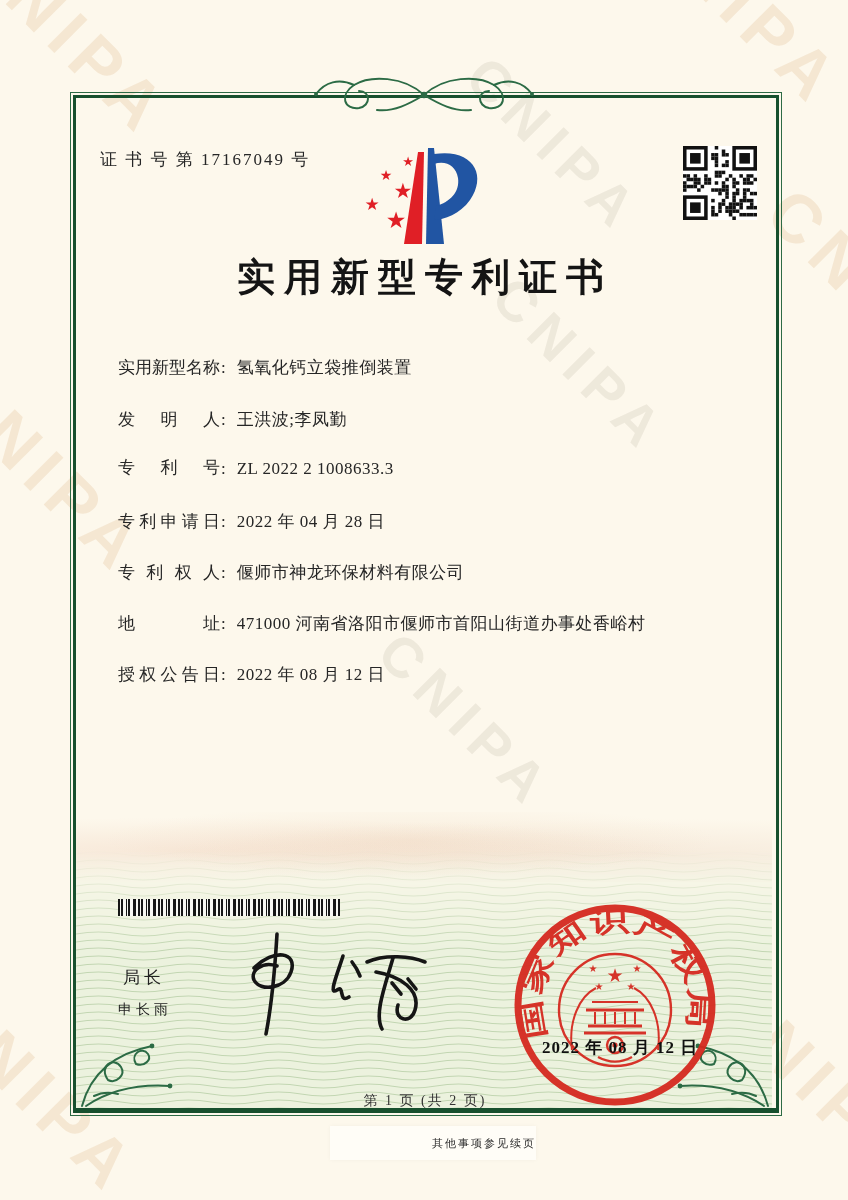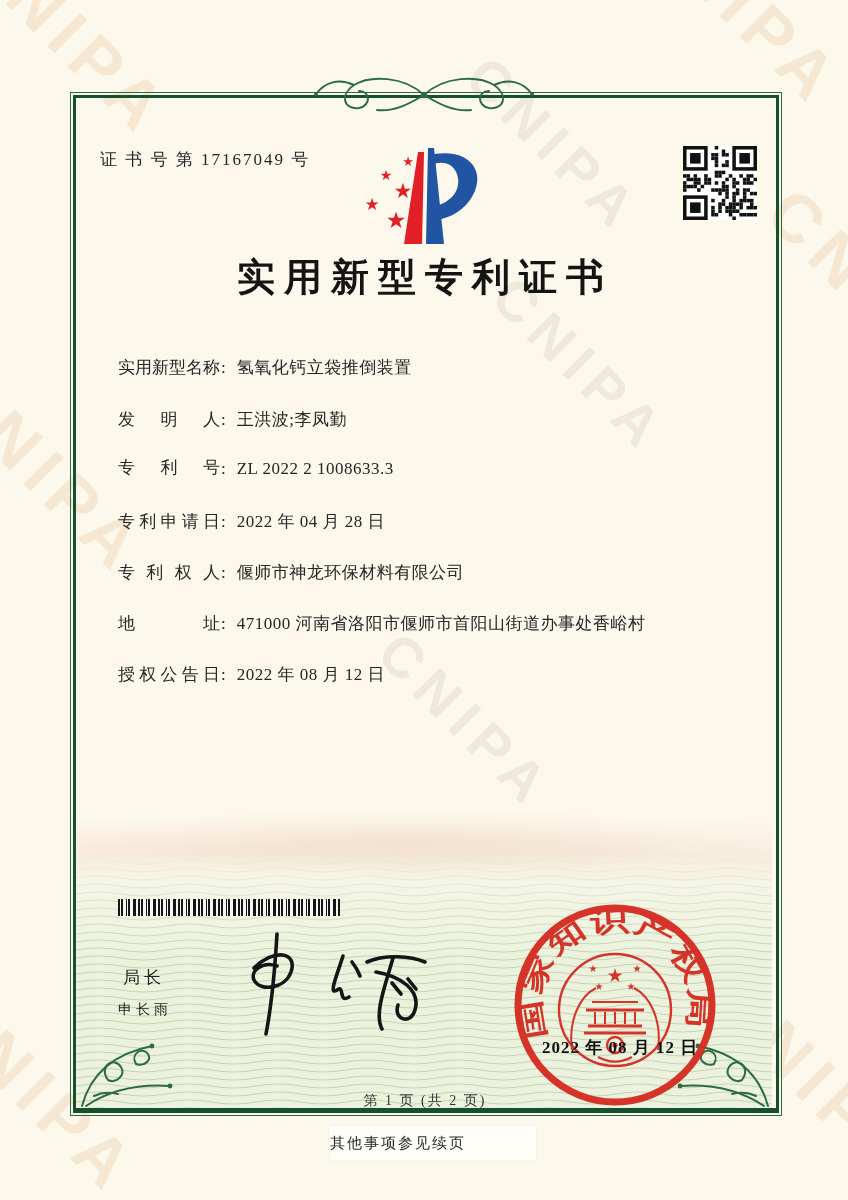--- a/index.html
+++ b/index.html
@@ -77,21 +77,21 @@
   .seal{position:absolute;left:508px;top:898px;}
   .seal-date{
     position:absolute;left:522px;top:1036px;width:196px;text-align:center;
     font-size:17px;font-weight:bold;color:#101010;letter-spacing:1px;
   }
   
   .page-info{position:absolute;left:70px;top:1092px;width:710px;text-align:center;font-size:14px;color:#333;letter-spacing:2px;}
   .note-box{
     position:absolute;left:330px;top:1126px;width:206px;height:34px;
     background:#fffdf7;box-shadow:0 0 4px rgba(0,0,0,0.04);
-    text-align:left;line-height:34px;font-size:15px;color:#2a2a2a;letter-spacing:2px;
+    text-align:right;line-height:34px;font-size:11px;color:#2a2a2a;letter-spacing:2px;
   }
   .ornament-top{position:absolute;left:298px;top:72px;}
   .corner-bl{position:absolute;left:78px;top:1034px;}
   .corner-br{position:absolute;left:676px;top:1034px;transform:scaleX(-1);}
   .logo{position:absolute;left:356px;top:140px;}
   .qr{position:absolute;left:683px;top:146px;width:74px;height:74px;}
 </style>
 </head>
 <body>
 

